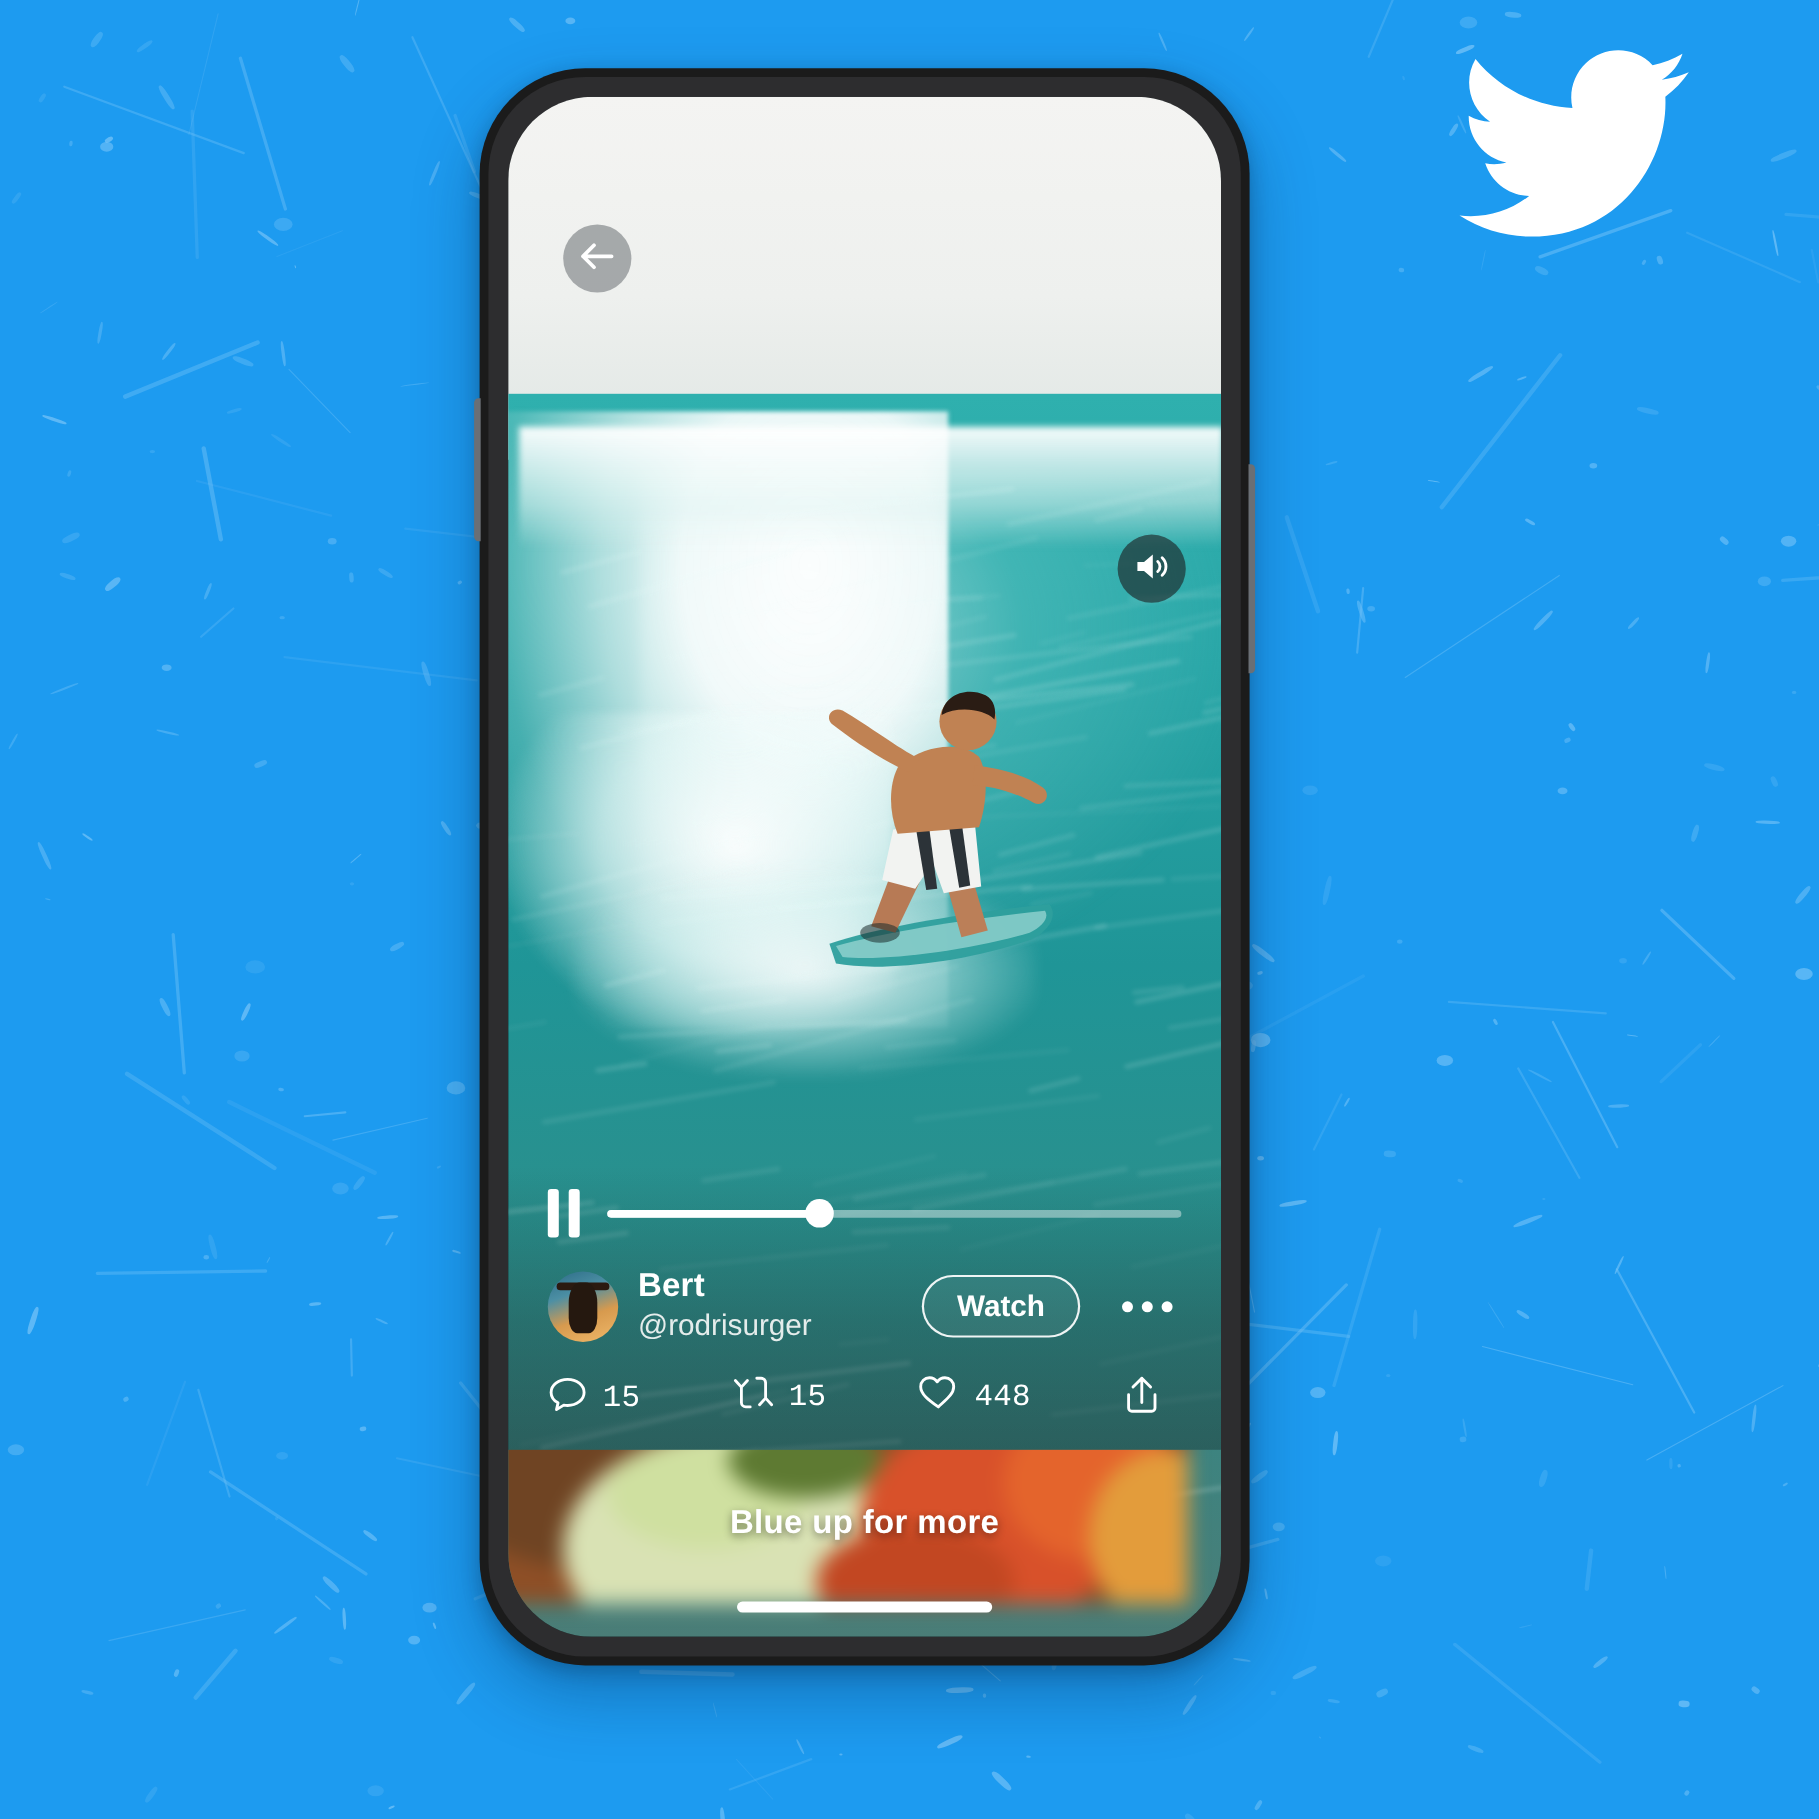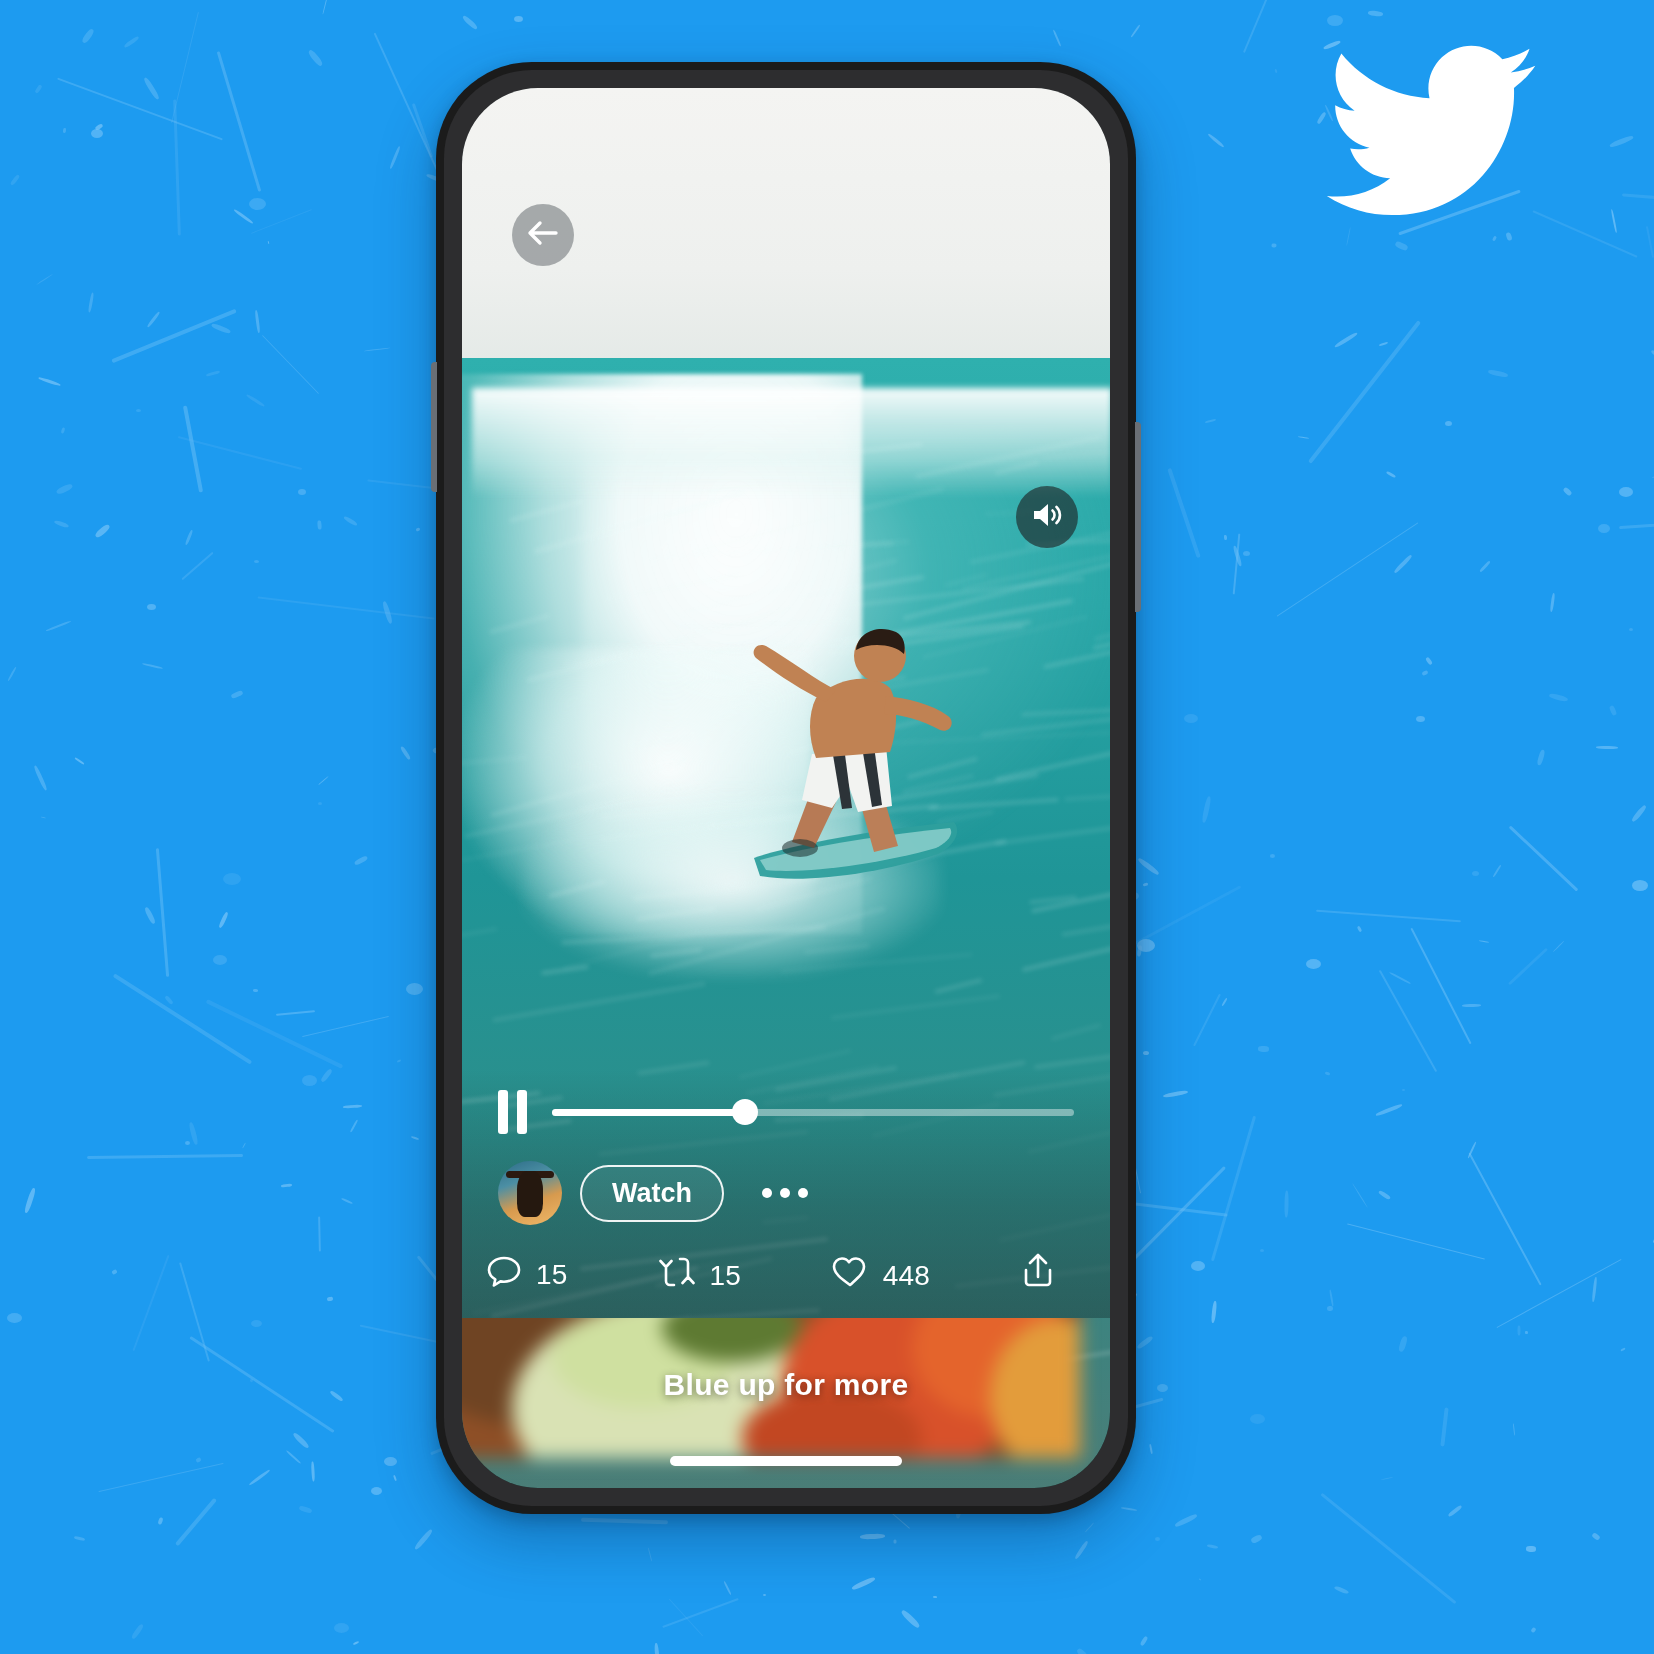--- a/index.html
+++ b/index.html
@@ -166,21 +166,21 @@
     display:flex; align-items:center; justify-content:center; gap:8px;
   }
   #moreBtn b{ width:10px; height:10px; border-radius:50%; background:#fff; display:block; }
 
   #tweetText{
     padding:26px 36px 0 36px; color:#fff; font-size:29px; line-height:1.42;
     letter-spacing:.1px; text-shadow:0 1px 4px rgba(0,0,0,.35);
   }
 
   #actions{
-    display:flex; align-items:flex-end; padding:26px 40px 0 24px; gap:0;
+    display:flex; align-items:flex-start; padding:26px 40px 0 36px; gap:0;font-family:Liberation Mono, monospace;
   }
   .act{ display:flex; align-items:center; gap:14px; color:#fff; }
   .act span{ font-size:28px; letter-spacing:.2px; }
   .sp{ flex:1 1 auto; }
 
   #swipeLabel{
     position:absolute; left:0; right:0; bottom:0; height:170px; z-index:22;
     display:flex; align-items:flex-start; justify-content:center; padding-top:50px;
     color:#fff; font-size:30px; font-weight:700; letter-spacing:.3px;
     text-shadow:0 2px 8px rgba(0,0,0,.45);
@@ -831,20 +831,24 @@
           <div id="fill" style="width: 37%;"></div>
           <div id="knob" style="left: 37%;"></div>
         </div>
       </div>
 
       <div id="userRow">
         <div id="avatar">
           <div class="brd"></div>
           <div class="sil"></div>
         </div>
+        <div id="names">
+          <div id="dispName">Bert</div>
+          <div id="handle">@rodrisurger</div>
+        </div>
         <div id="followBtn">Watch</div>
         <div id="moreBtn">
           <b></b>
             <b></b>
             <b></b>
         </div>
       </div>
 
 
       <div id="actions">

